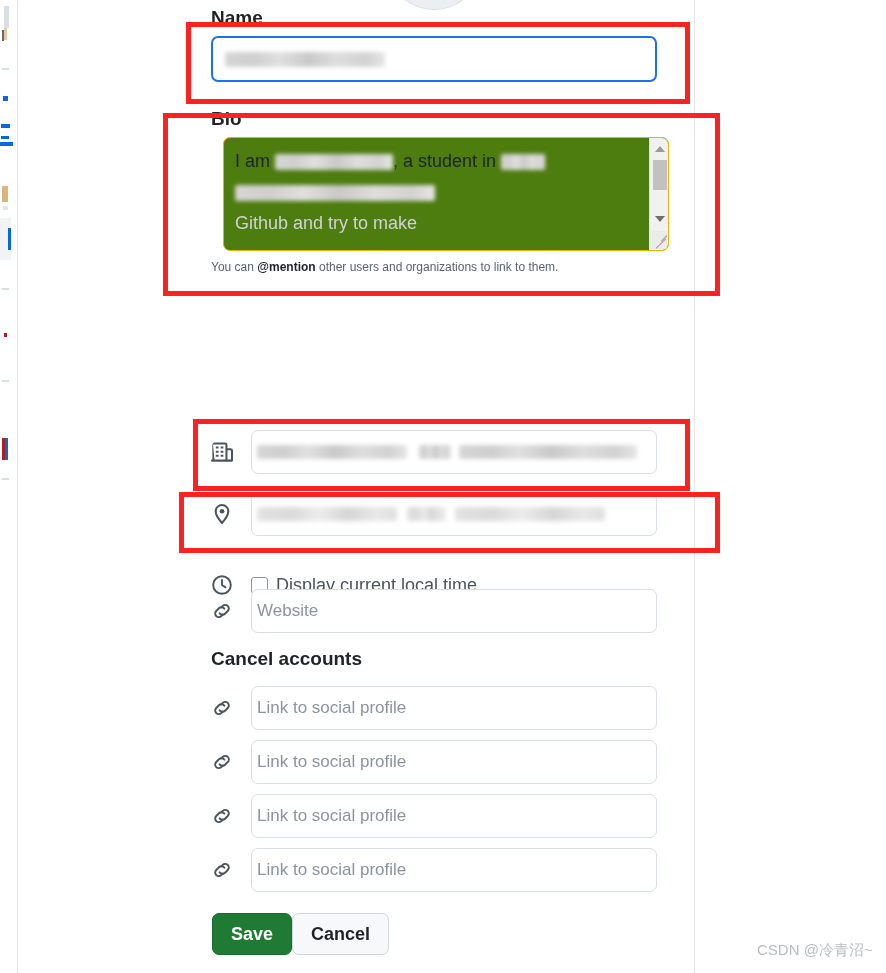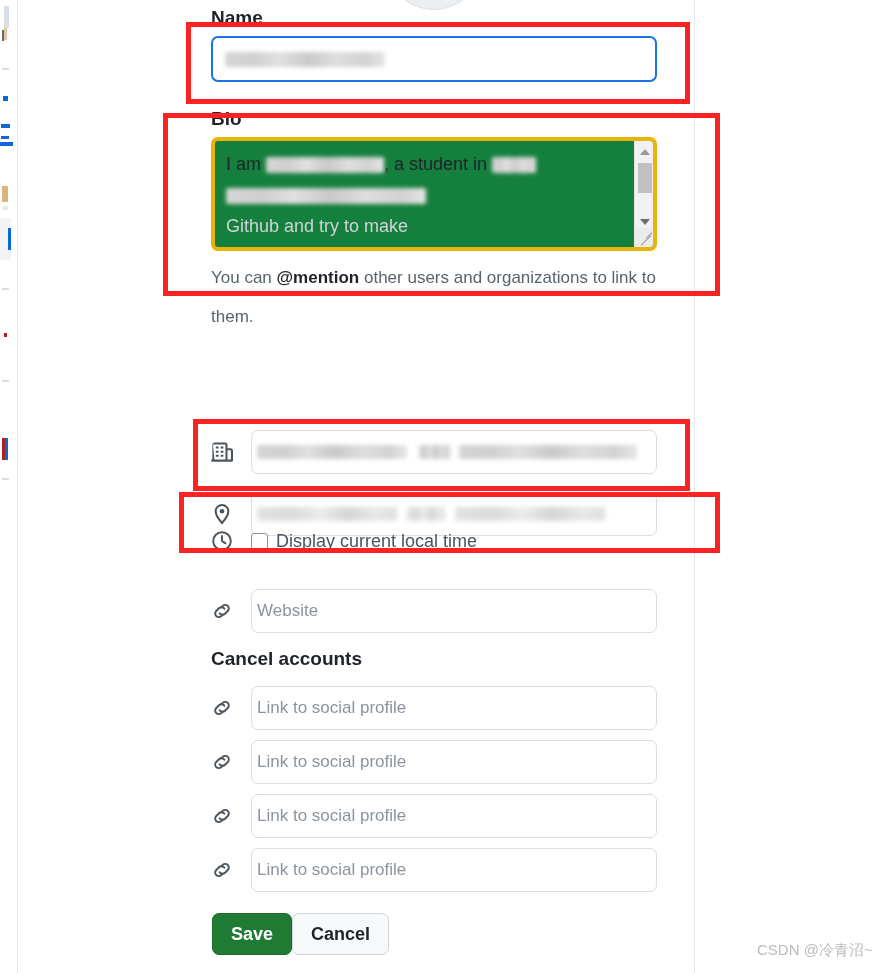--- a/index.html
+++ b/index.html
@@ -81,24 +81,25 @@
   .redact.soft {
     background: linear-gradient(90deg,#e2e2e2 0%,#dadada 25%,#ececec 45%,#d5d5d5 65%,#e8e8e8 85%,#dfdfdf 100%);
     filter: blur(2.6px);
   }
 
   
   .bio-wrap {
     position: relative;
     width: 446px;
     height: 114px;
-    border: 4px solid #eab308;
+    border: 1px solid #eab308;
     border-radius: 7px;
-    background: #15803d;
-    overflow: hidden;
+    background: #4d7c0f;
+    overflow: hidden;
+    margin-left: 12px;
   }
   .bio-text {
     position: absolute;
     left: 11px; top: 8px;
     width: 408px;
     font-size: 18px;
     line-height: 31px;
     color: #1f2328;
     white-space: nowrap;
   }
@@ -137,22 +138,22 @@
   .resize-grip::before, .resize-grip::after {
     content: ""; position: absolute;
     background: #9a9a9a; height: 1px; width: 14px;
     transform: rotate(-45deg);
   }
   .resize-grip::before { right: -1px; bottom: 5px; }
   .resize-grip::after { right: -1px; bottom: 10px; width: 8px; }
 
   .help-text {
     width: 446px;
-    font-size: 17px;
-    line-height: 39px;
+    font-size: 12px;
+    line-height: 19px;
     color: #59636e;
     margin-top: 7px;
   }
   .help-text b { color: #1f2328; font-weight: 700; }
 
   
   .select-box {
     width: 446px; height: 46px;
     border: 1px solid #d0d7de;
     border-radius: 7px;
@@ -338,21 +339,21 @@
             <circle cx="8" cy="6" r="1.7" fill="currentColor" stroke="none"></circle>
           </svg>
       </span>
       <span class="row-input">
         <span class="redact soft" style="width:140px;height:14px;"></span>
           <span class="redact soft" style="width:38px;height:14px;margin-left:10px;"></span>
           <span class="redact soft" style="width:150px;height:14px;margin-left:10px;"></span>
       </span>
     </div>
 
-    <div class="icon-row" style="position:absolute; left:0px; top:530px;">
+    <div class="icon-row" style="position:absolute; left:0px; top:574px;">
       <span class="row-icon">
         <svg width="22" height="22" viewBox="0 0 16 16" fill="none" stroke="#4c545c" stroke-width="1.4">
             <circle cx="8" cy="8" r="6.4"></circle>
             <path d="M8 4.3V8l2.6 1.7" stroke-linecap="round"></path>
           </svg>
       </span>
       <span class="checkbox-row">
         <span class="cb"></span>
         <span class="cb-label">Display current local time</span>
       </span>

